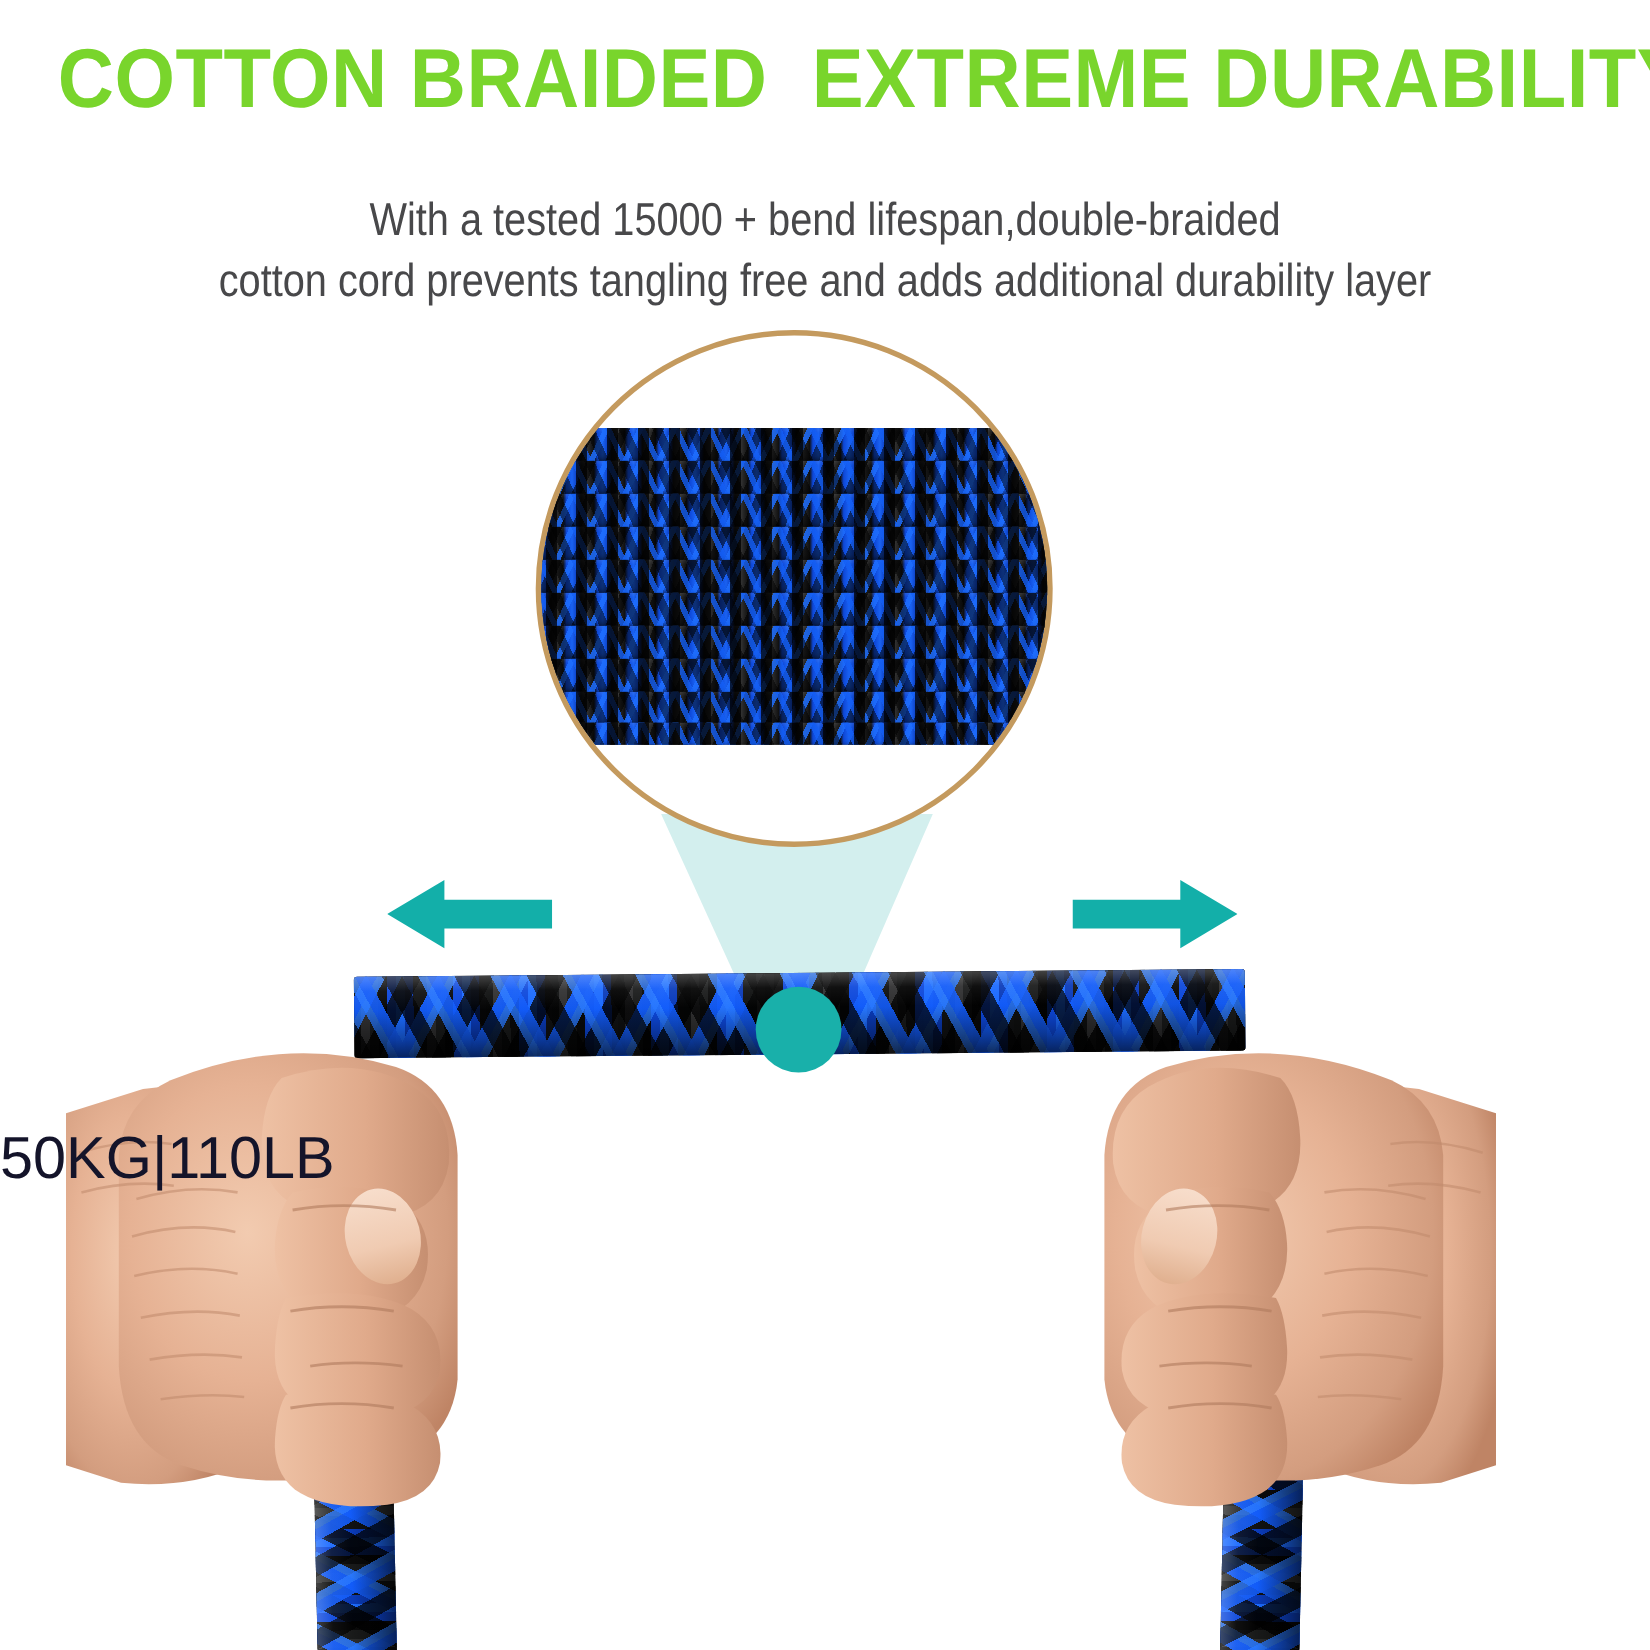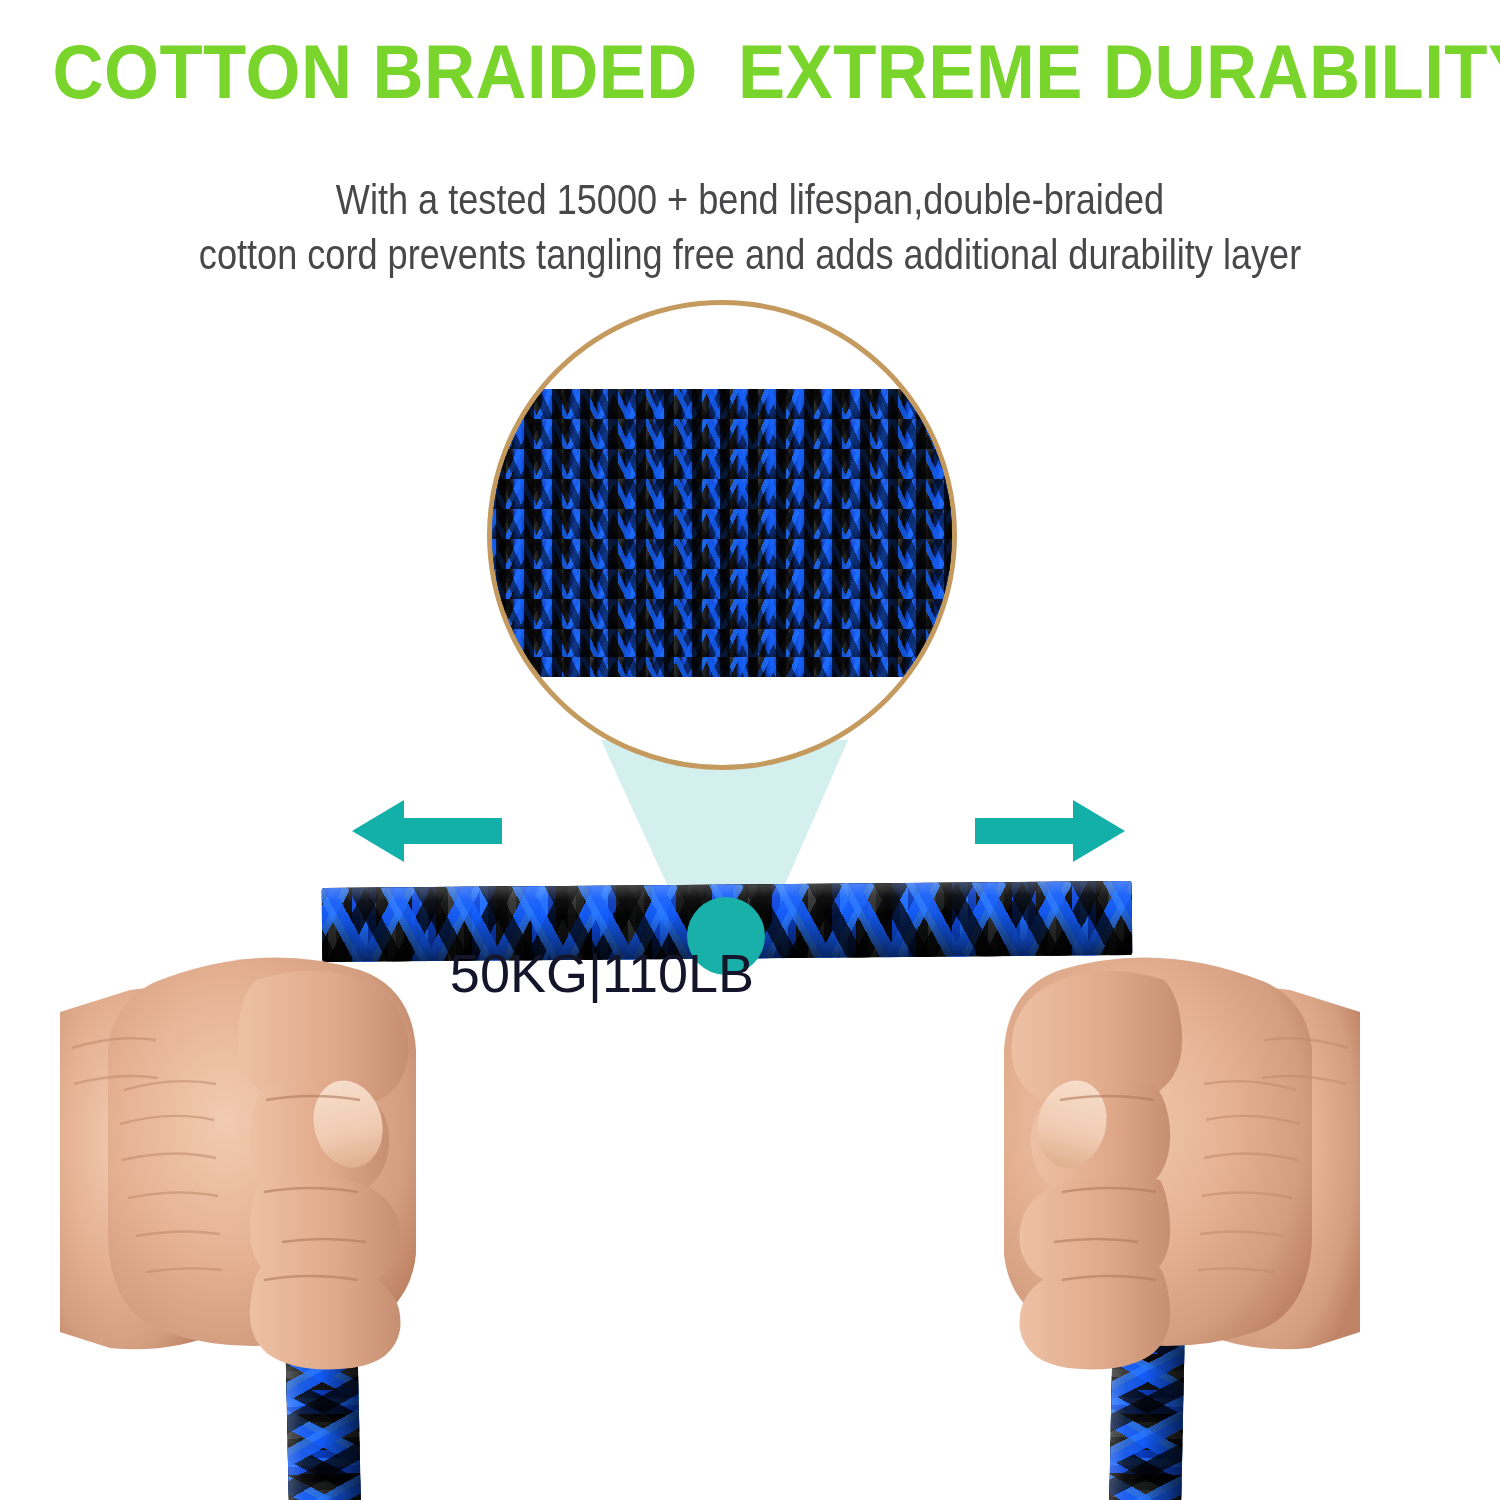--- a/index.html
+++ b/index.html
@@ -212,22 +212,22 @@
   
   .marker-dot{
     position:absolute;left:687px;top:897px;width:78px;height:78px;
     border-radius:50%;
     background:#19b0aa;
     z-index:7;
   }
 
   
   .load-label{
-    position:absolute;left:0;top:942px;width:1204px;
-    text-align:center;
+    position:absolute;left:0;top:1022px;width:1204px;
+    text-align:left;
     color:#14142a;
     font-size:54px;
     line-height:62px;
     font-weight:400;
     letter-spacing:0px;
     z-index:8;
     font-family:"Liberation Sans", sans-serif;
   }
 
   

